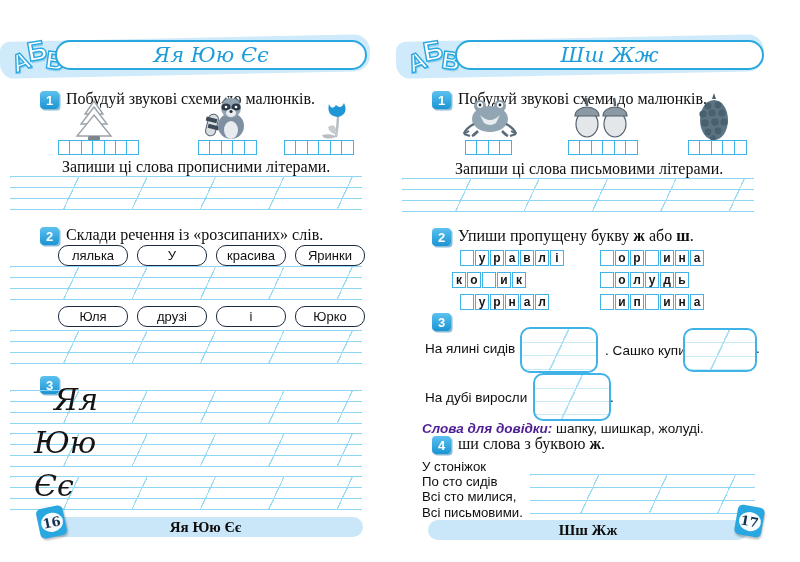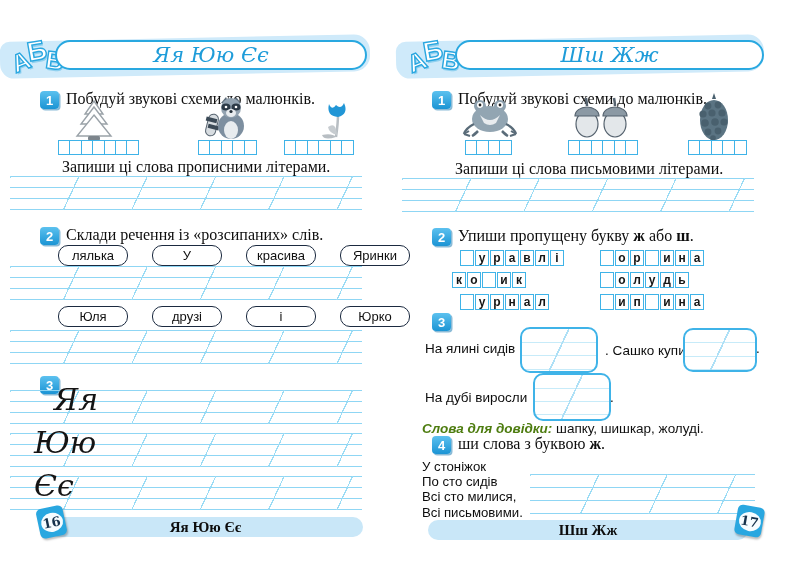--- a/index.html
+++ b/index.html
@@ -39,21 +39,21 @@
   .ruled4{background-image:
       repeating-linear-gradient(115deg,#9bdcf5 0 1.2px,transparent 1.2px 62px),
       repeating-linear-gradient(180deg,#8fd6f4 0 1px,transparent 1px 13px);}
 
   
   .sbox{position:absolute;display:flex;}
   .scell{width:11px;height:13px;background:#fff;border:1.6px solid #3fb3e8;margin-left:-1.6px;}
   .scell:first-child{margin-left:0;}
 
   
-  .brow{position:absolute;display:flex;gap:24px;}
+  .brow{position:absolute;display:flex;gap:9px;}
   .bubble{display:inline-flex;align-items:center;justify-content:center;
           min-width:50px;height:17px;padding:1px 9px;background:#fff;
           border:1.9px solid #1b2a40;border-radius:10px;
           font-size:13px;color:#101010;}
 
   
   .cursive{position:absolute;font-family:"DejaVu Serif",serif;font-style:italic;
            font-size:30px;color:#141414;line-height:1;}
 
   
@@ -61,21 +61,21 @@
   .lcell{width:12px;height:14px;background:#fff;border:1.6px solid #3fb3e8;
          display:inline-flex;align-items:center;justify-content:center;
          font-weight:bold;font-size:12px;color:#151515;}
 
   
   .stext{position:absolute;font-size:13.5px;color:#0d0d0d;}
   .wbox{position:absolute;background:#fff;border:2px solid #3fb3e8;border-radius:10px;
     background-image:
       linear-gradient(115deg,transparent calc(50% - .8px),#aee0f6 calc(50% - .8px) calc(50% + .8px),transparent calc(50% + .8px)),
       repeating-linear-gradient(180deg,transparent 0 12.5px,#c7ebf9 12.5px 13.5px);}
-  .hintlbl{font-style:italic;font-weight:bold;color:#4d7c0f;font-size:13.5px;}
+  .hintlbl{font-style:italic;font-weight:bold;color:#4c1d95;font-size:13.5px;}
   .hinttxt{font-weight:normal;color:#101010;font-size:13.5px;}
   .poem{position:absolute;font-size:13.2px;color:#0d0d0d;line-height:15.2px;}
 
   
   .fpill{position:absolute;background:#c9e7f8;border-radius:11px;height:20px;
          display:flex;align-items:center;justify-content:center;
          font-family:"Liberation Serif",serif;font-weight:bold;font-size:15px;color:#0d0d0d;}
   .pbadge{position:absolute;width:27px;height:30px;background:#29a7e0;border-radius:5px;
           display:flex;align-items:center;justify-content:center;box-shadow:1px 2px 2px rgba(0,0,0,.25);}
   .pnum{background:#f6fcff;border-radius:50%;min-width:20px;height:19px;padding:0 1px;

